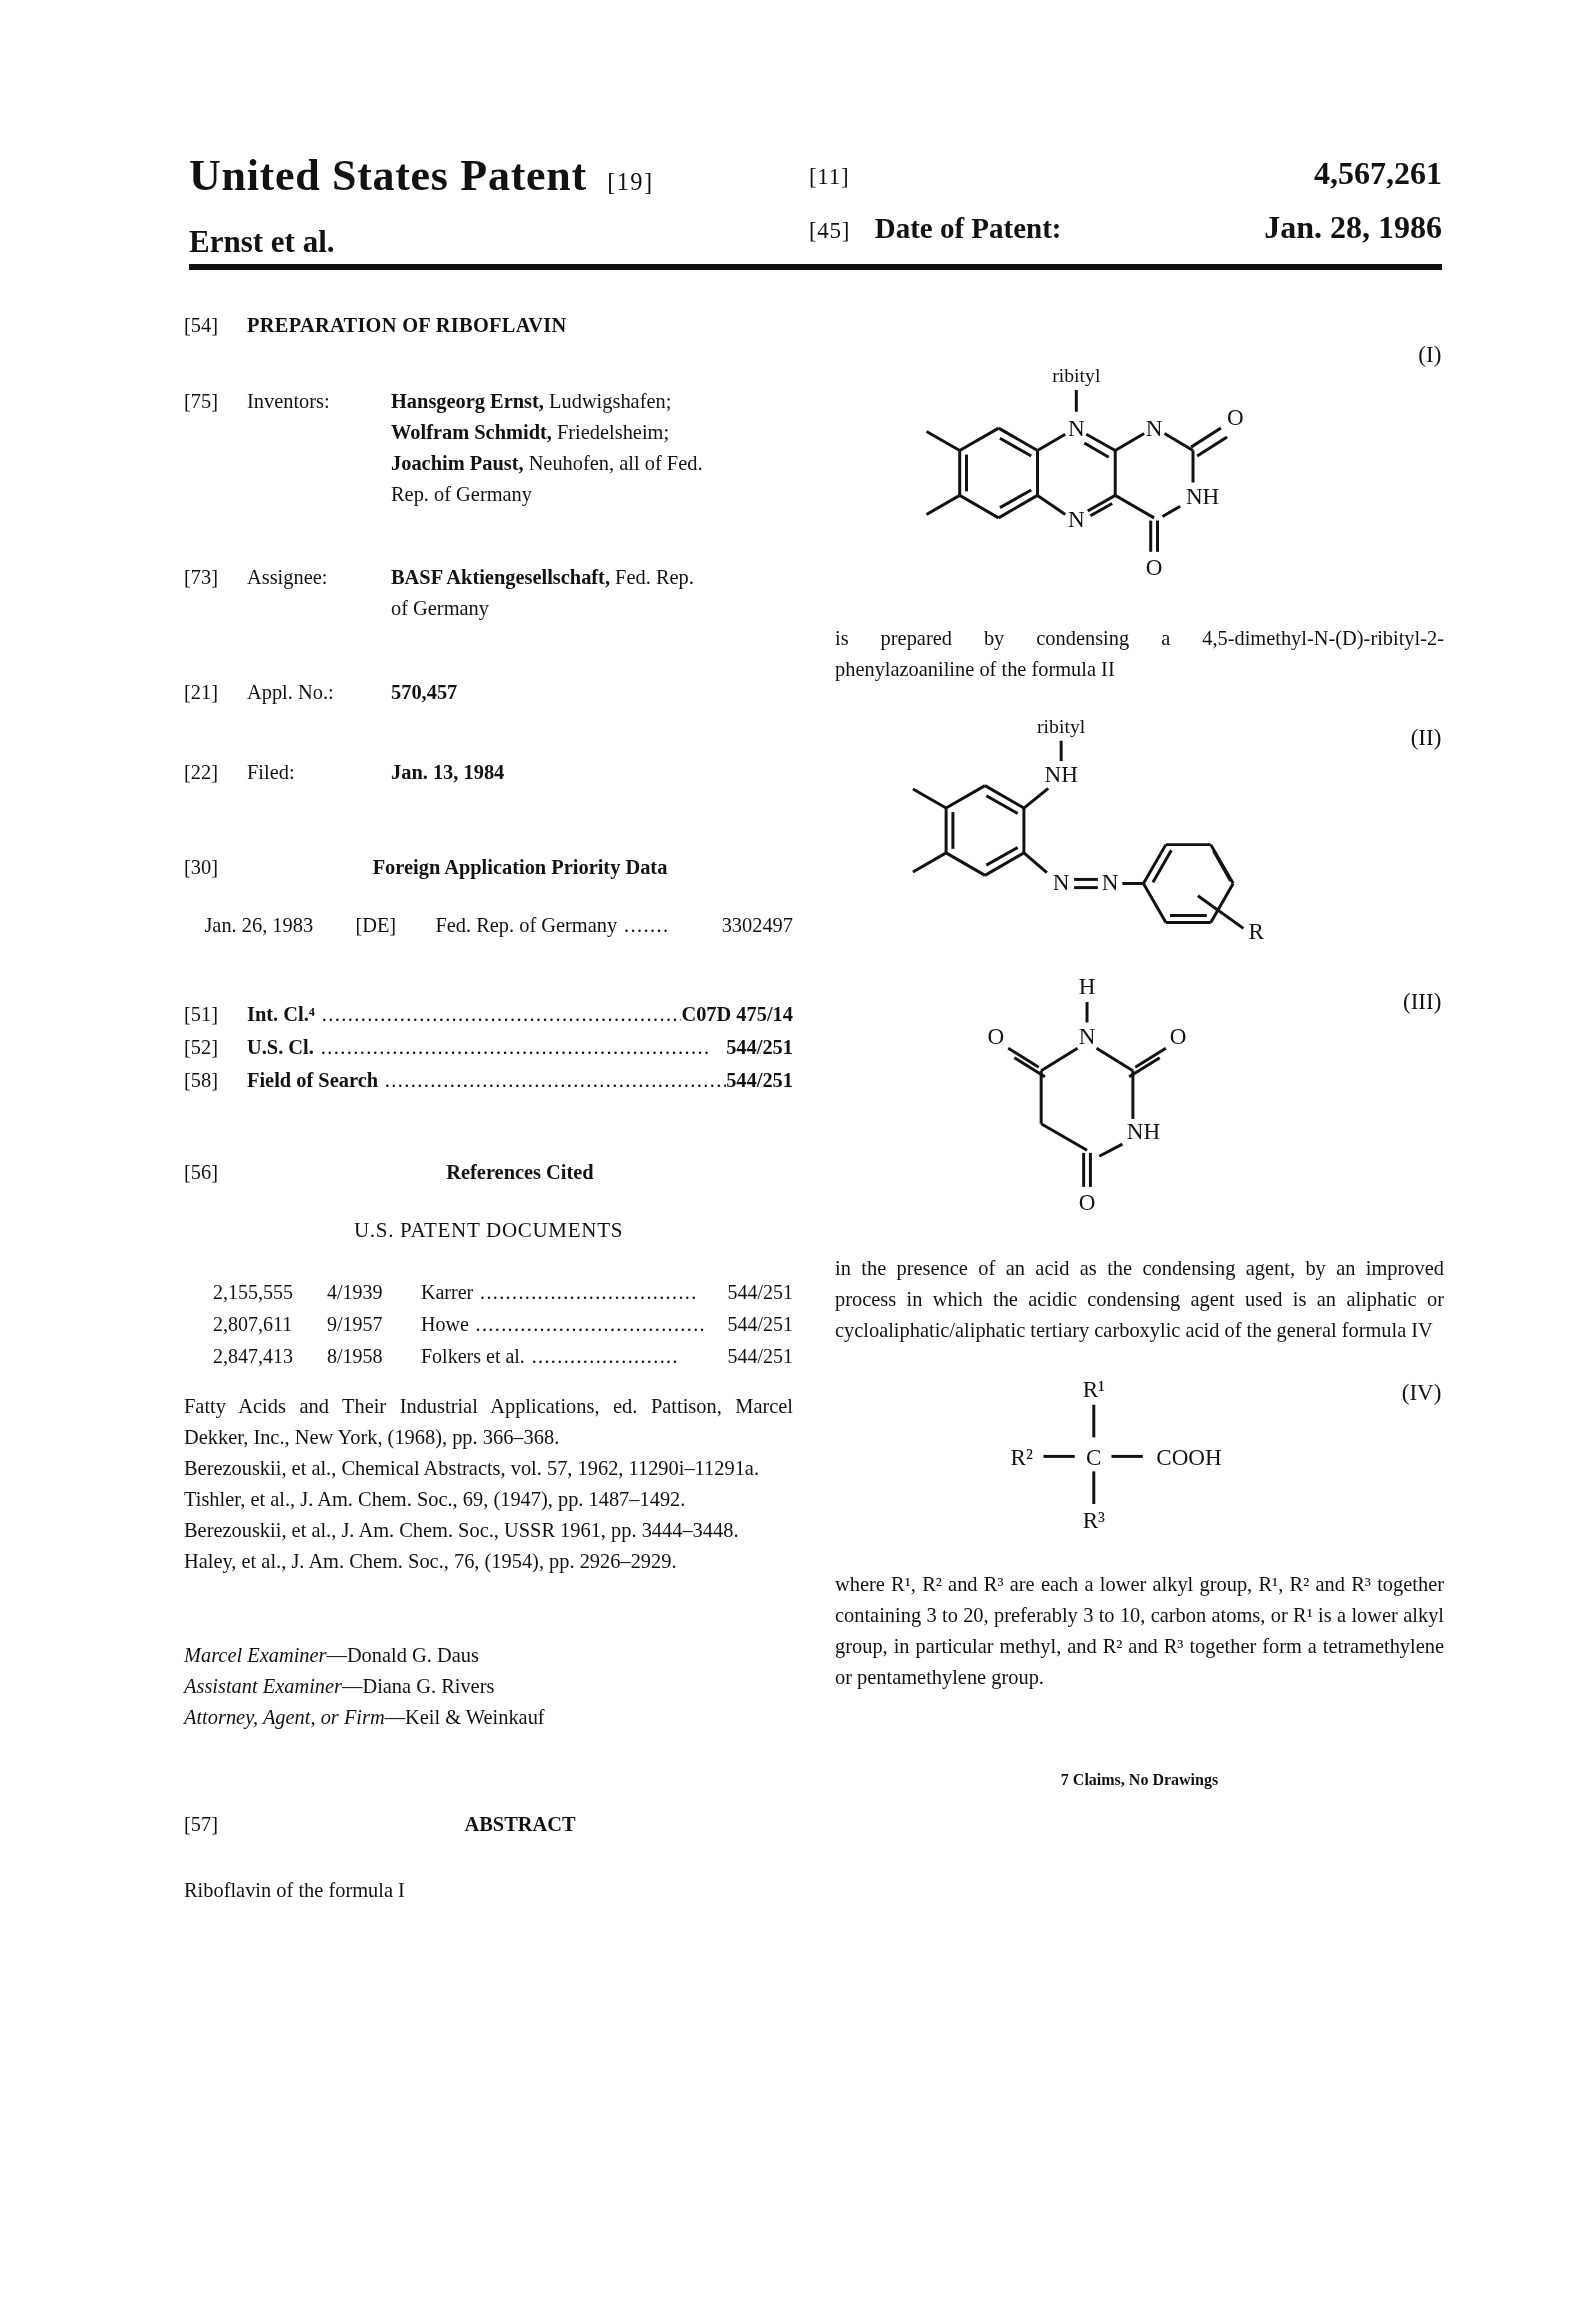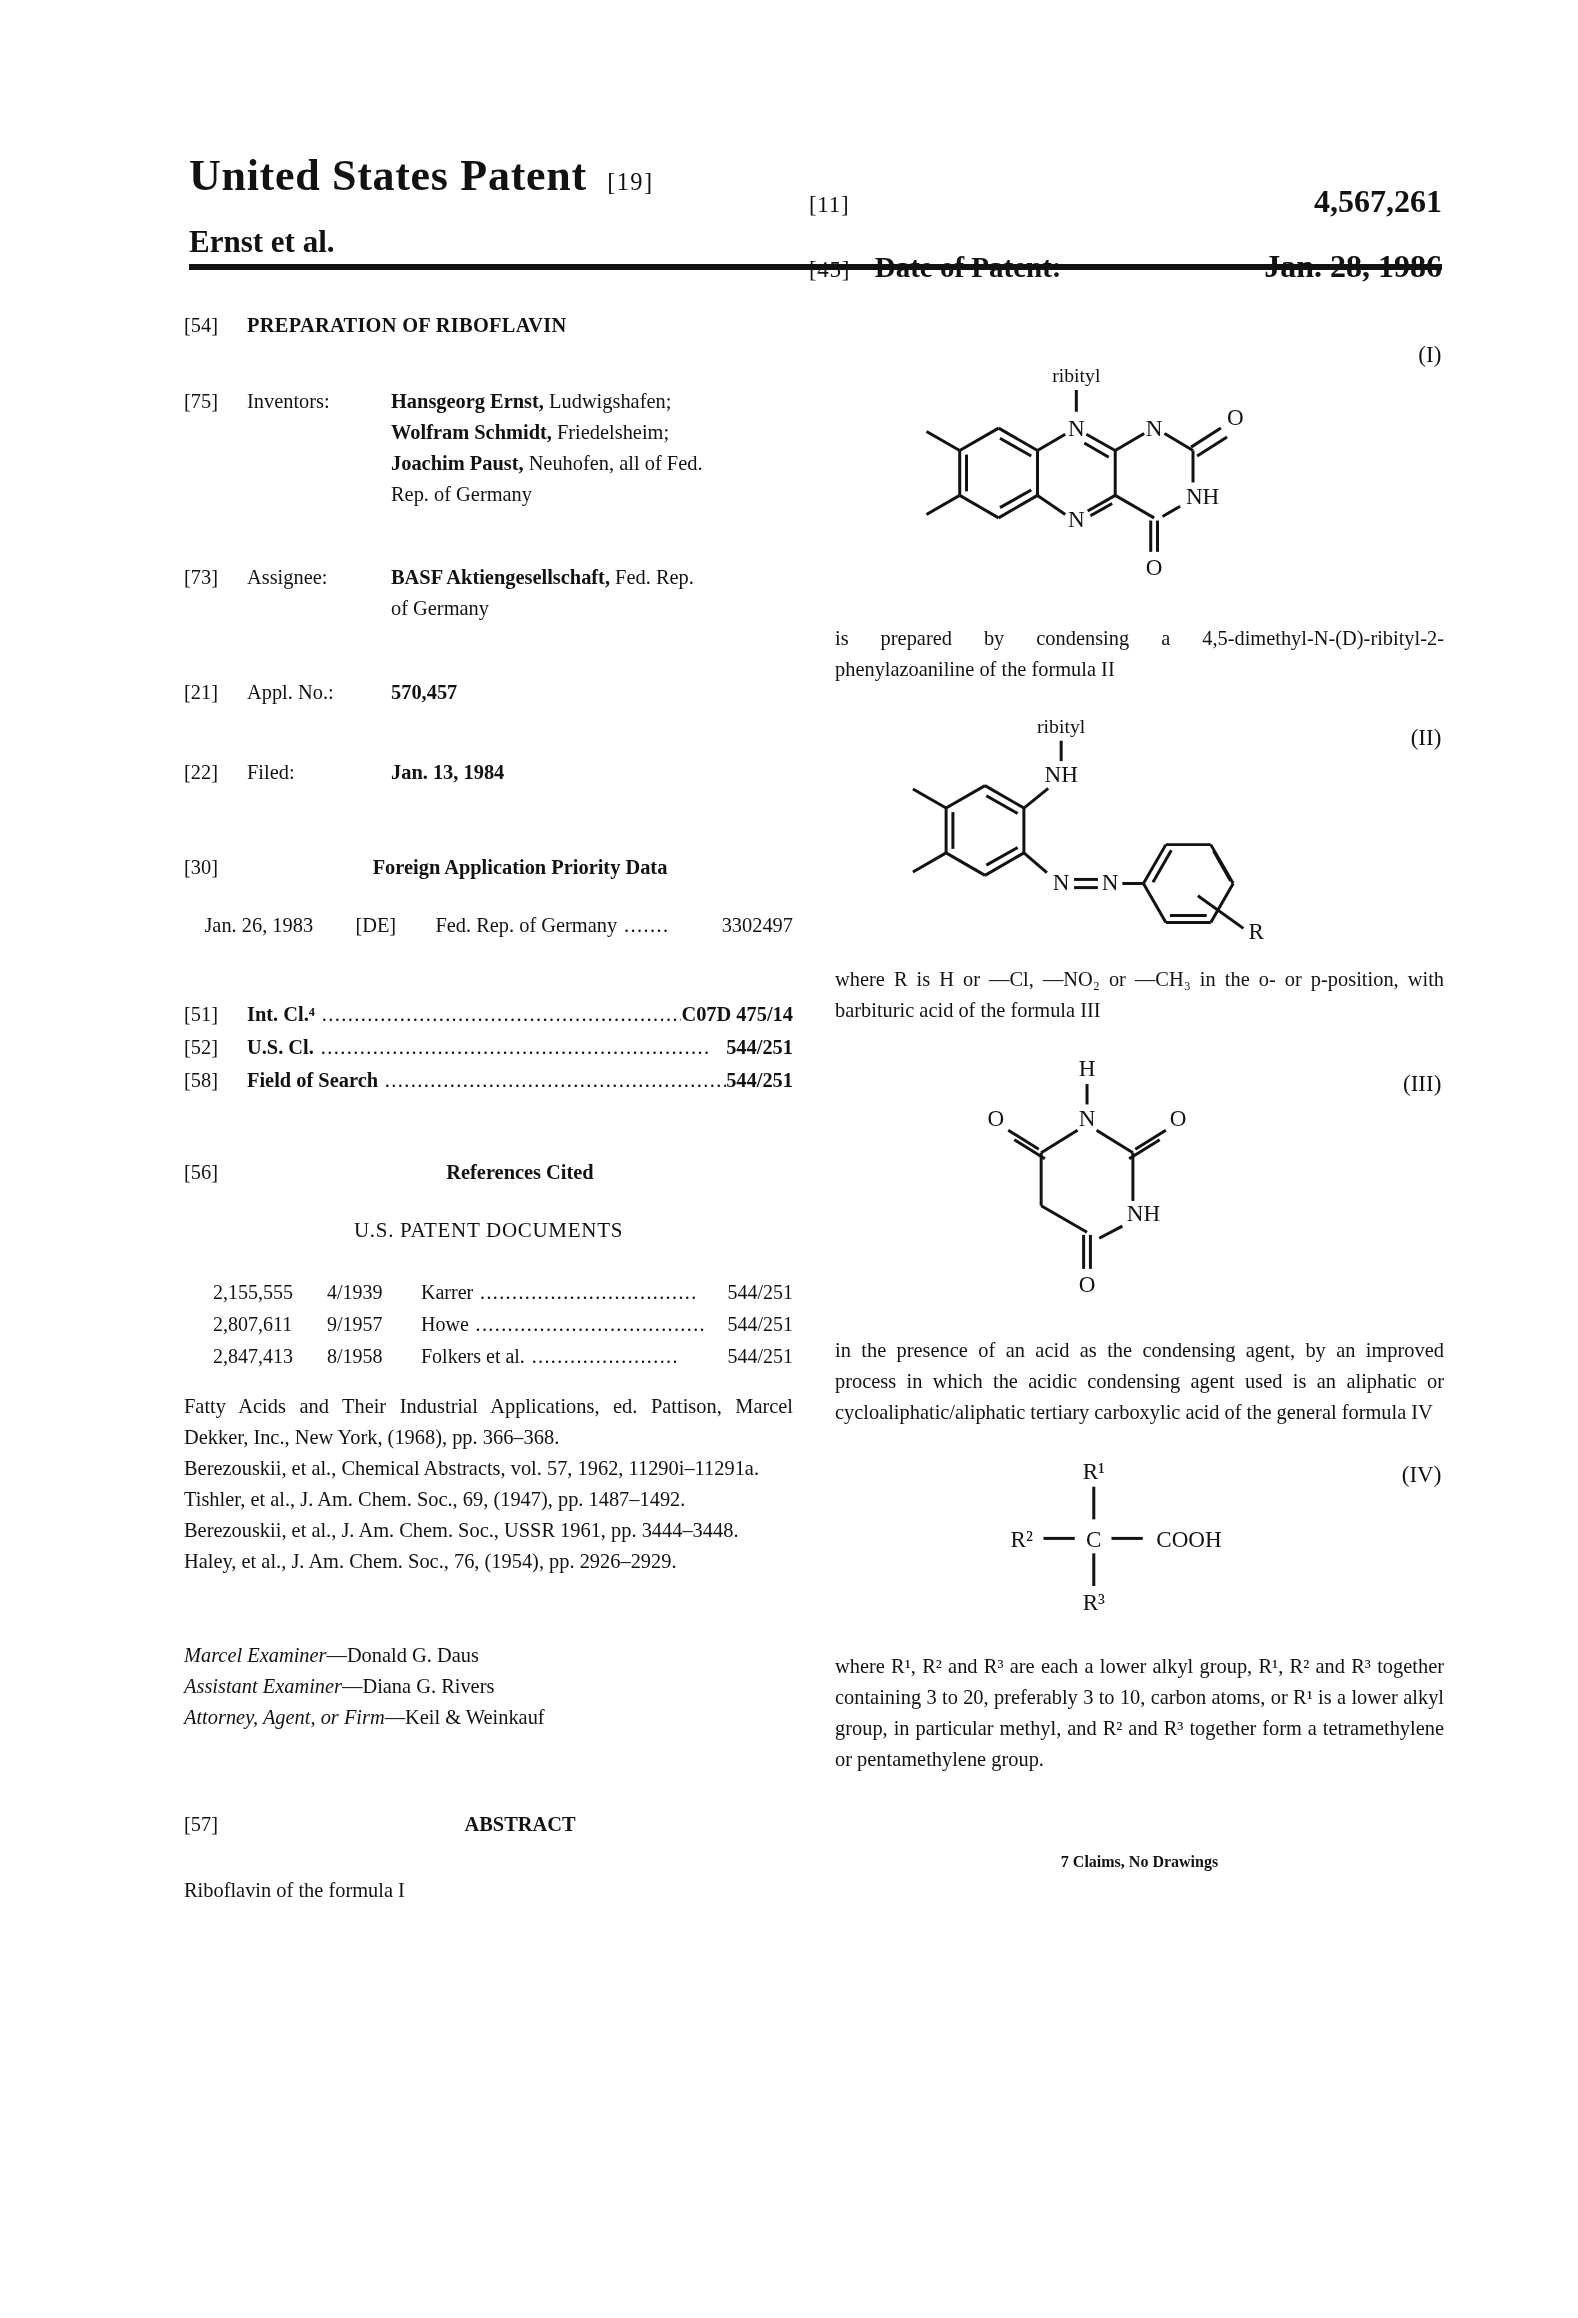--- a/index.html
+++ b/index.html
@@ -4,21 +4,21 @@
 <style>
   html,body{margin:0;padding:0;background:#e8e8e8;}
   .page{position:relative;width:1578px;height:2319px;background:#ffffff;
         font-family:"Liberation Serif","DejaVu Serif",serif;color:#121212;overflow:hidden;}
   
   .hdr{position:absolute;top:152px;left:189px;right:136px;display:flex;justify-content:space-between;}
   .hdr-left .uspatent{font-size:44px;font-weight:700;letter-spacing:0.7px;line-height:48px;white-space:nowrap;}
   .hdr-left .kind{font-size:24.5px;font-weight:400;margin-left:20.4px;letter-spacing:1.4px;}
   .hdr-left .authors{font-size:31px;font-weight:700;margin-top:17.7px;}
   .hdr-right{width:633px;padding-top:2.7px;}
-  .hdr-row{display:grid;grid-template-columns:48px 1fr auto;align-items:baseline;margin-bottom:17.7px;margin-top:28px;}
+  .hdr-row{display:grid;grid-template-columns:48px 1fr auto;align-items:baseline;margin-bottom:17.7px;}
   .hdr-row .tag{font-size:23px;letter-spacing:0.7px;}
   .hdr-row .lab{font-size:29px;font-weight:700;padding-left:17.7px;}
   .hdr-row .val{font-size:32px;font-weight:700;text-align:right;}
   .rule{position:absolute;top:264px;left:189px;right:136px;height:6.1px;background:#121212;}
   
   .cols{position:absolute;top:305px;left:184px;width:1260px;display:flex;gap:42px;}
   .col{width:609px;font-size:20.4px;line-height:31px;}
   
   .trow{display:grid;grid-template-columns:63px 144px 1fr;align-items:baseline;}
   .trow2{display:grid;grid-template-columns:63px 1fr;align-items:baseline;}
@@ -295,21 +295,20 @@
           <g>
             <text class="small" x="262" y="42">ribityl</text>
             <text x="262" y="114">NH</text>
             <text x="262" y="274">N</text>
             <text x="334" y="274">N</text>
             <text x="549" y="346">R</text>
           </g>
         </svg>
       </div>
 
-      <p class="rpar" style="margin-top:20.4px;">where R is H or —Cl, —NO₂ or —CH₃ in the o- or p-position, with barbituric acid of the formula III</p>
 
       <div class="fblock" style="height:267px;margin-top:20.4px;">
         <span class="fnum" style="top:22px;">(III)</span>
         <svg class="fsvg" width="476" height="265" viewBox="0 0 700 390" style="margin-left:48px;font-size:30px">
           <g>
             <line x1="300" y1="56" x2="300" y2="86"></line>
             <line x1="286" y1="124" x2="232.5" y2="157"></line>
               <line x1="314" y1="124" x2="367.5" y2="157"></line>
             <line x1="232.5" y1="157" x2="232.5" y2="235"></line>
             <line x1="232.5" y1="235" x2="300" y2="274"></line>

